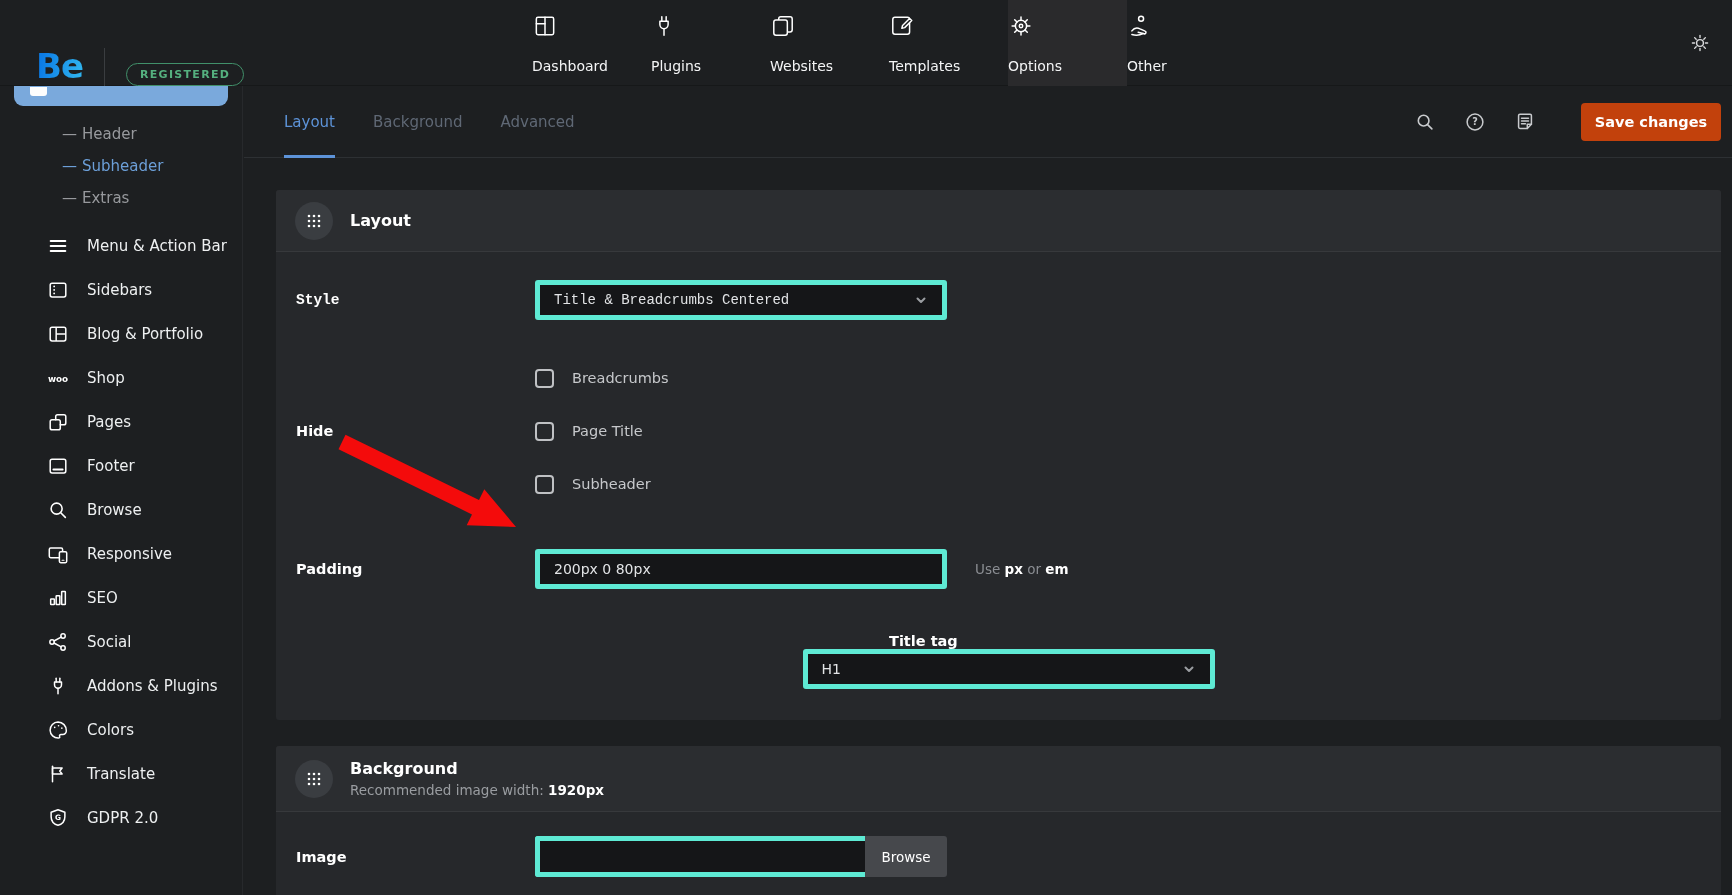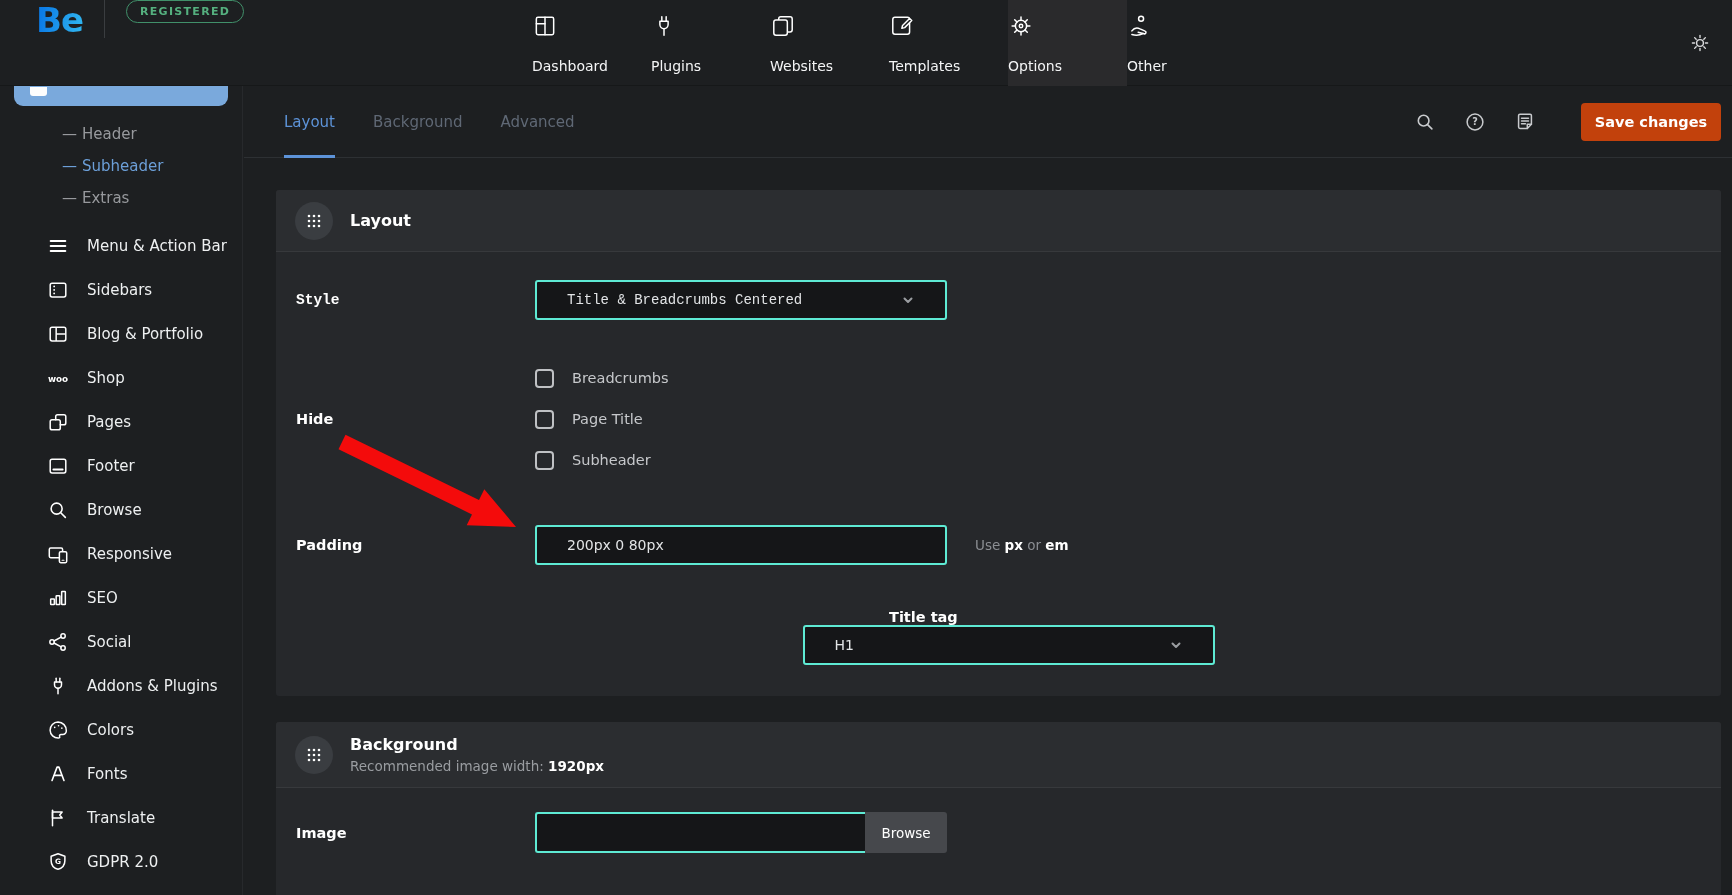--- a/index.html
+++ b/index.html
@@ -7,21 +7,21 @@
   body {
     position:relative;
     background:#1d1f21;
     font-family:"DejaVu Sans","Liberation Sans",sans-serif;
     color:#f2f3f4;
     -webkit-font-smoothing:antialiased;
   }
 
   
   .app-header { position:absolute; top:0; left:0; right:0; height:86px; background:#1d1f21; border-bottom:1px solid #161819; z-index:10; }
-  .brand { position:absolute; left:36px; top:0; height:86px; display:flex; align-items:flex-start; }
+  .brand { position:absolute; left:36px; top:0; height:86px; display:flex; align-items:flex-end; }
   .logo {
     font-size:34px; font-weight:800; letter-spacing:-1px;
     background:linear-gradient(100deg,#0c7ce6 15%,#2eb2ef 90%);
     -webkit-background-clip:text; background-clip:text; color:transparent;
   }
   .brand-divider { width:1px; height:38px; background:#3a3d40; margin-left:21px; }
   .badge {
     margin-left:21px; padding:4px 13px; border:1px solid #41906a; border-radius:12px;
     color:#55b07f; font-size:11px; font-weight:700; letter-spacing:1.3px;
   }
@@ -67,30 +67,30 @@
   .sec-head.h1 { height:62px; }
   .sec-head.h2 { height:66px; }
   .handle { width:38px; height:38px; border-radius:50%; background:#3a3d41; display:flex; align-items:center; justify-content:center; cursor:grab; flex:none; }
   .sec-title { font-size:16px; font-weight:700; color:#fff; }
   .sec-sub { font-size:13.5px; color:#9a9da1; margin-top:4px; }
   .sec-sub b { color:#fff; }
 
   .row { display:flex; align-items:center; padding-left:20px; }
   .row .flabel { width:239px; flex:none; font-size:14.5px; font-weight:700; color:#fff; }
   .field {
-    width:412px; height:40px; background:#151618; border:2px solid #5eead4; border-radius:3px;
-    display:flex; align-items:center; justify-content:space-between; padding:0 30px;
+    width:412px; height:40px; background:#151618; border:5px solid #5eead4; border-radius:3px;
+    display:flex; align-items:center; justify-content:space-between; padding:0 14px;
     color:#e2e4e6; font-size:14px; cursor:pointer;
   }
   input.field { cursor:text; font-family:inherit; justify-content:flex-start; outline:none; }
   .row-style { padding-top:28px;font-family:Liberation Mono, monospace; }
   .row-hide { margin-top:48px; align-items:center; }
   .check-stack { display:flex; flex-direction:column; }
   .check-line { display:flex; align-items:center; gap:18px; height:20px; cursor:pointer; }
-  .check-line + .check-line { margin-top:21px; }
+  .check-line + .check-line { margin-top:33px; }
   .checkbox { width:19px; height:19px; border:2px solid #bfc1c4; border-radius:4px; background:transparent; flex:none; }
   .check-label { font-size:14.5px; color:#c6c8cb; }
   .row-padding { margin-top:55px; }
   .hint { margin-left:28px; font-size:13.5px; color:#8b8e93; }
   .hint b { color:#fff; }
   .row-titletag { margin-top:44px;flex-direction:column; }
   .panel-layout { padding-bottom:31px; }
   .panel-bg { margin-top:26px; }
   .row-image { padding-top:24px; }
   .input-group { display:flex; height:41px; }
@@ -333,29 +333,20 @@
             <path d="M12 3.2a8.8 8.8 0 1 0 .4 17.6c1.3 0 1.8-.8 1.4-1.7-.5-1.2.1-2.3 1.5-2.3h1.9a3.9 3.9 0 0 0 3.9-3.9A9.3 9.3 0 0 0 12 3.2z"></path>
             <circle cx="8.4" cy="9.2" r="0.9" fill="#fff" stroke="none"></circle>
             <circle cx="12.6" cy="7.4" r="0.9" fill="#fff" stroke="none"></circle>
             <circle cx="16.2" cy="10" r="0.9" fill="#fff" stroke="none"></circle>
           </svg>
         </span>
       <span>Colors</span>
     </div>
     <div class="side-item">
       <span class="ico">
-          <svg class="ic" width="22" height="22" viewBox="0 0 24 24" fill="none" stroke="#fff" stroke-width="1.6" stroke-linecap="round" stroke-linejoin="round">
-            <path d="M5.5 19L11 4.5h2L18.5 19"></path>
-            <line x1="8.2" y1="13.5" x2="15.8" y2="13.5"></line>
-          </svg>
-        </span>
-      <span>Fonts</span>
-    </div>
-    <div class="side-item">
-      <span class="ico">
           <svg class="ic" width="22" height="22" viewBox="0 0 24 24" fill="none" stroke="#fff" stroke-width="1.5" stroke-linecap="round" stroke-linejoin="round">
             <line x1="6" y1="3.5" x2="6" y2="20.5"></line>
             <path d="M6 5.5h10.5l-2.6 3.3 2.6 3.2H6z"></path>
           </svg>
         </span>
       <span>Translate</span>
     </div>
     <div class="side-item">
       <span class="ico">
           <svg class="ic" width="22" height="22" viewBox="0 0 24 24" fill="none" stroke="#fff" stroke-width="1.5" stroke-linejoin="round">

